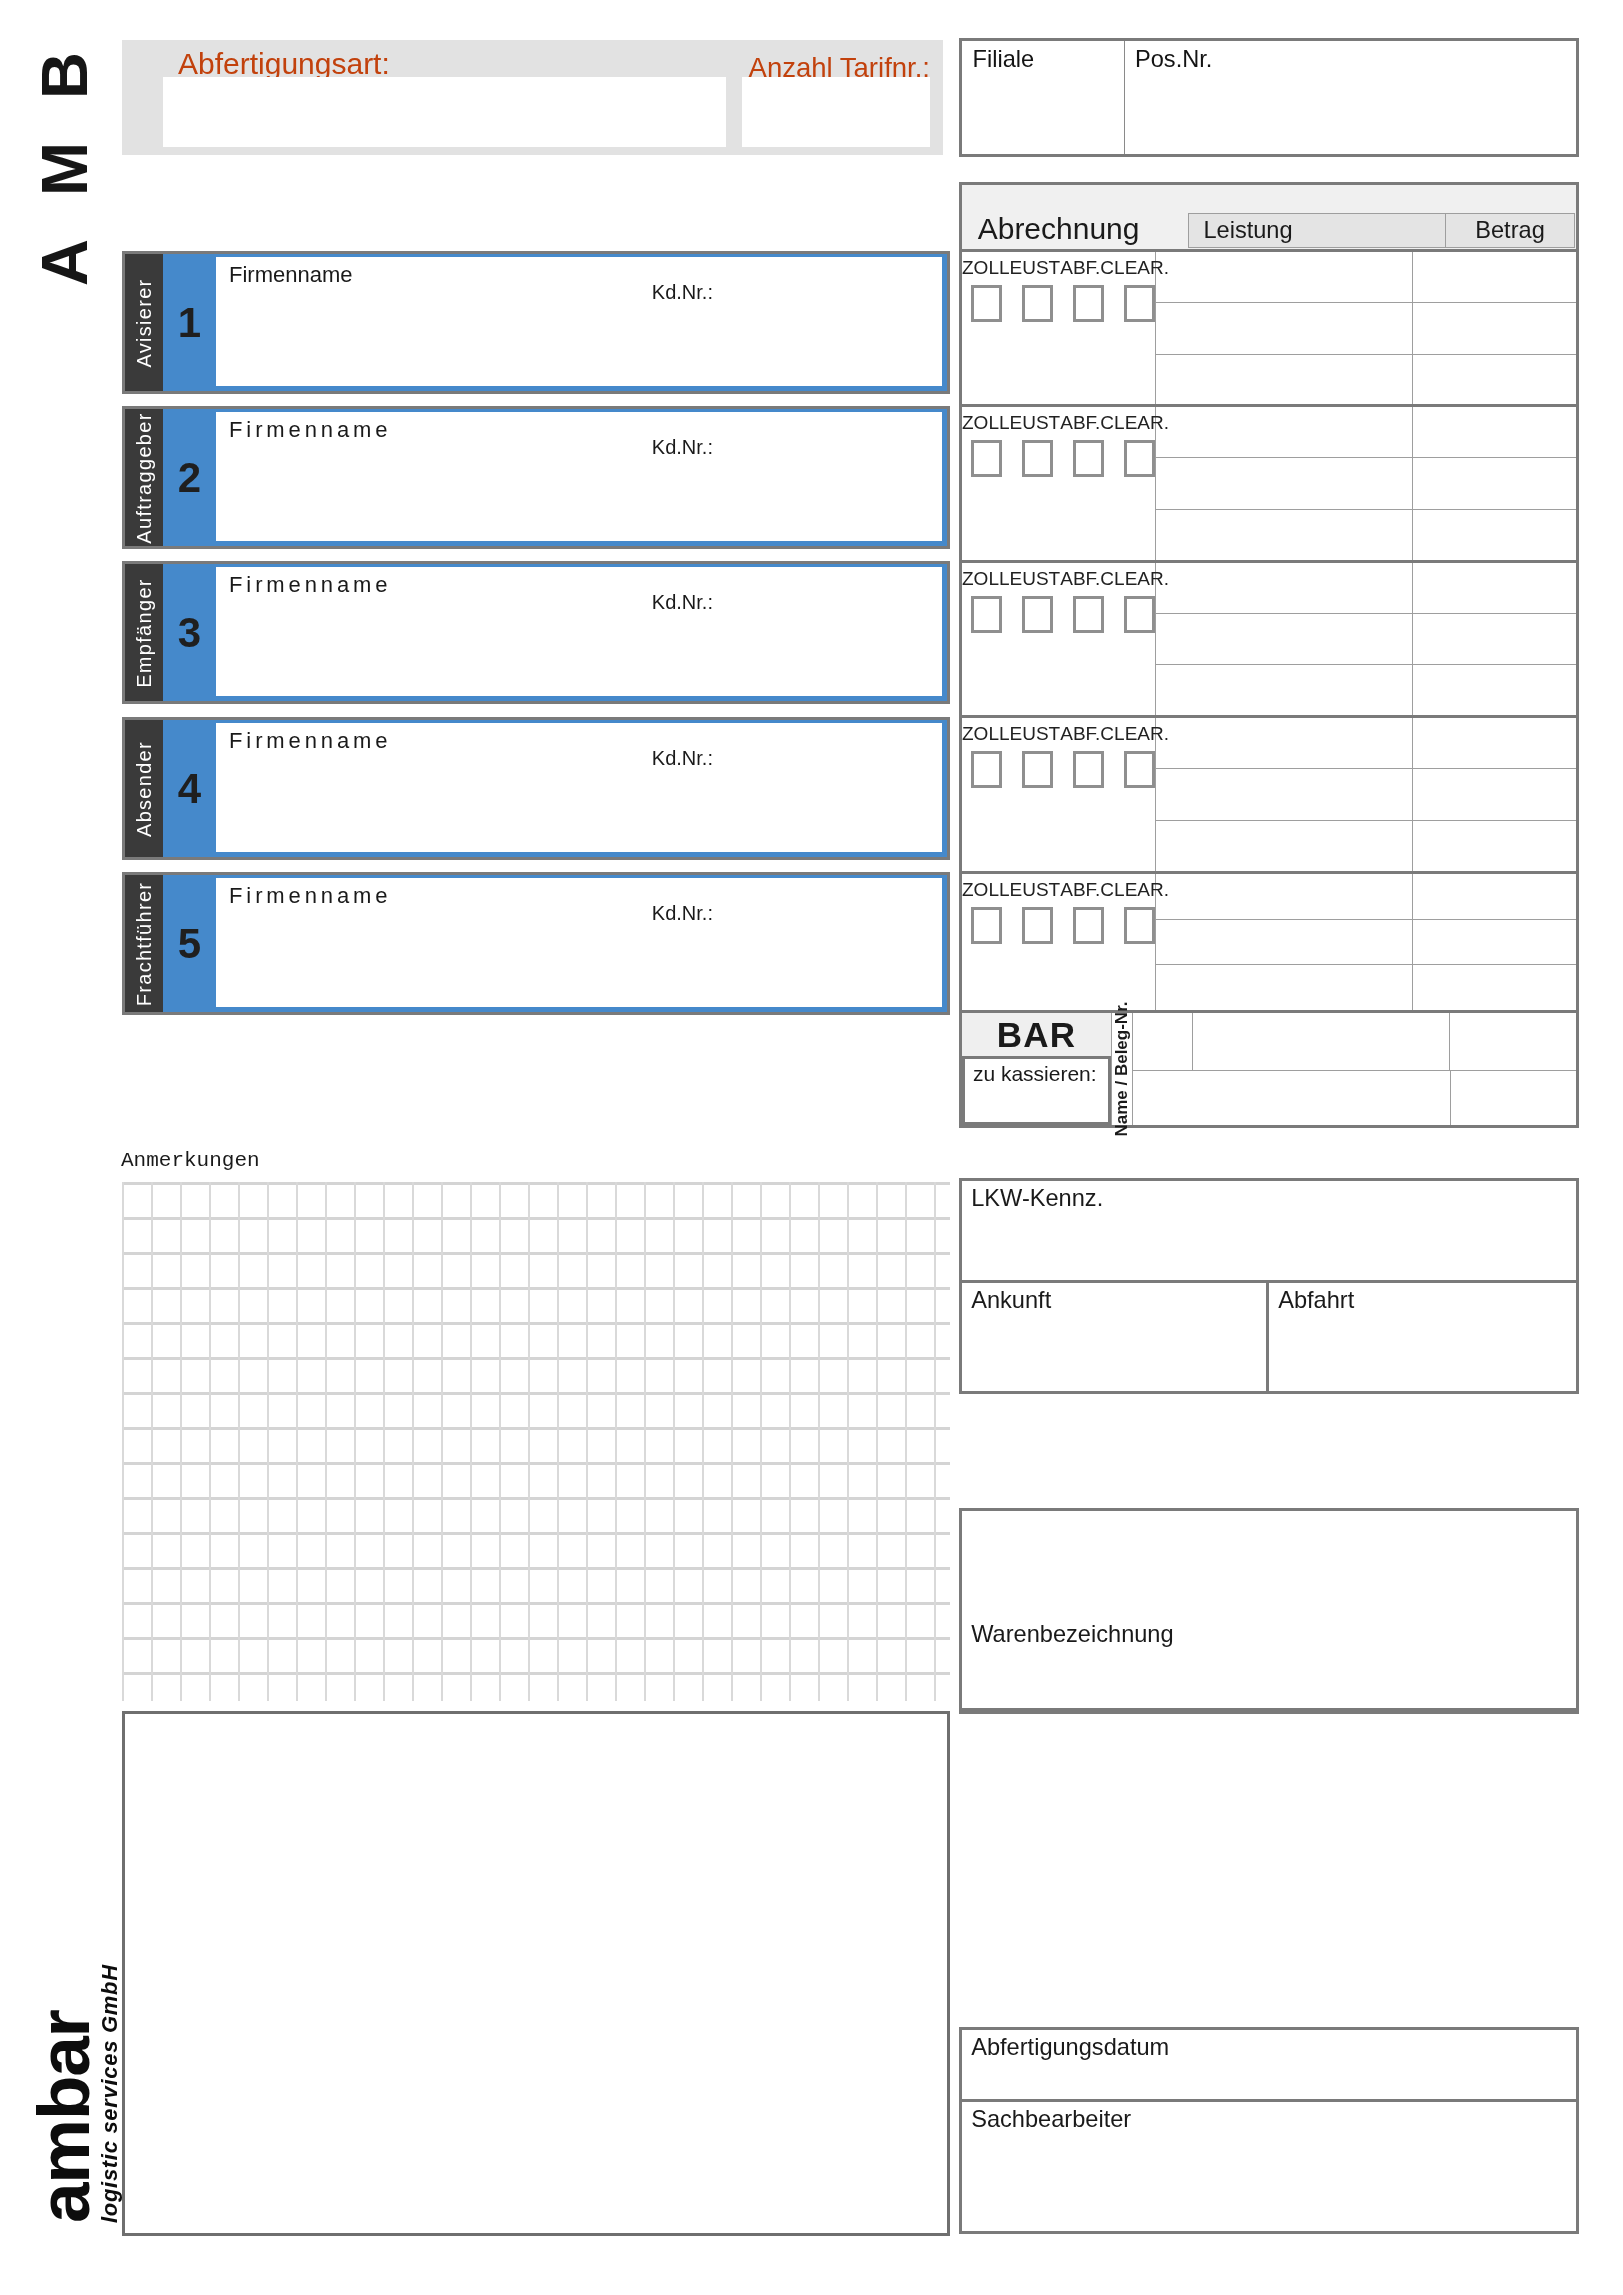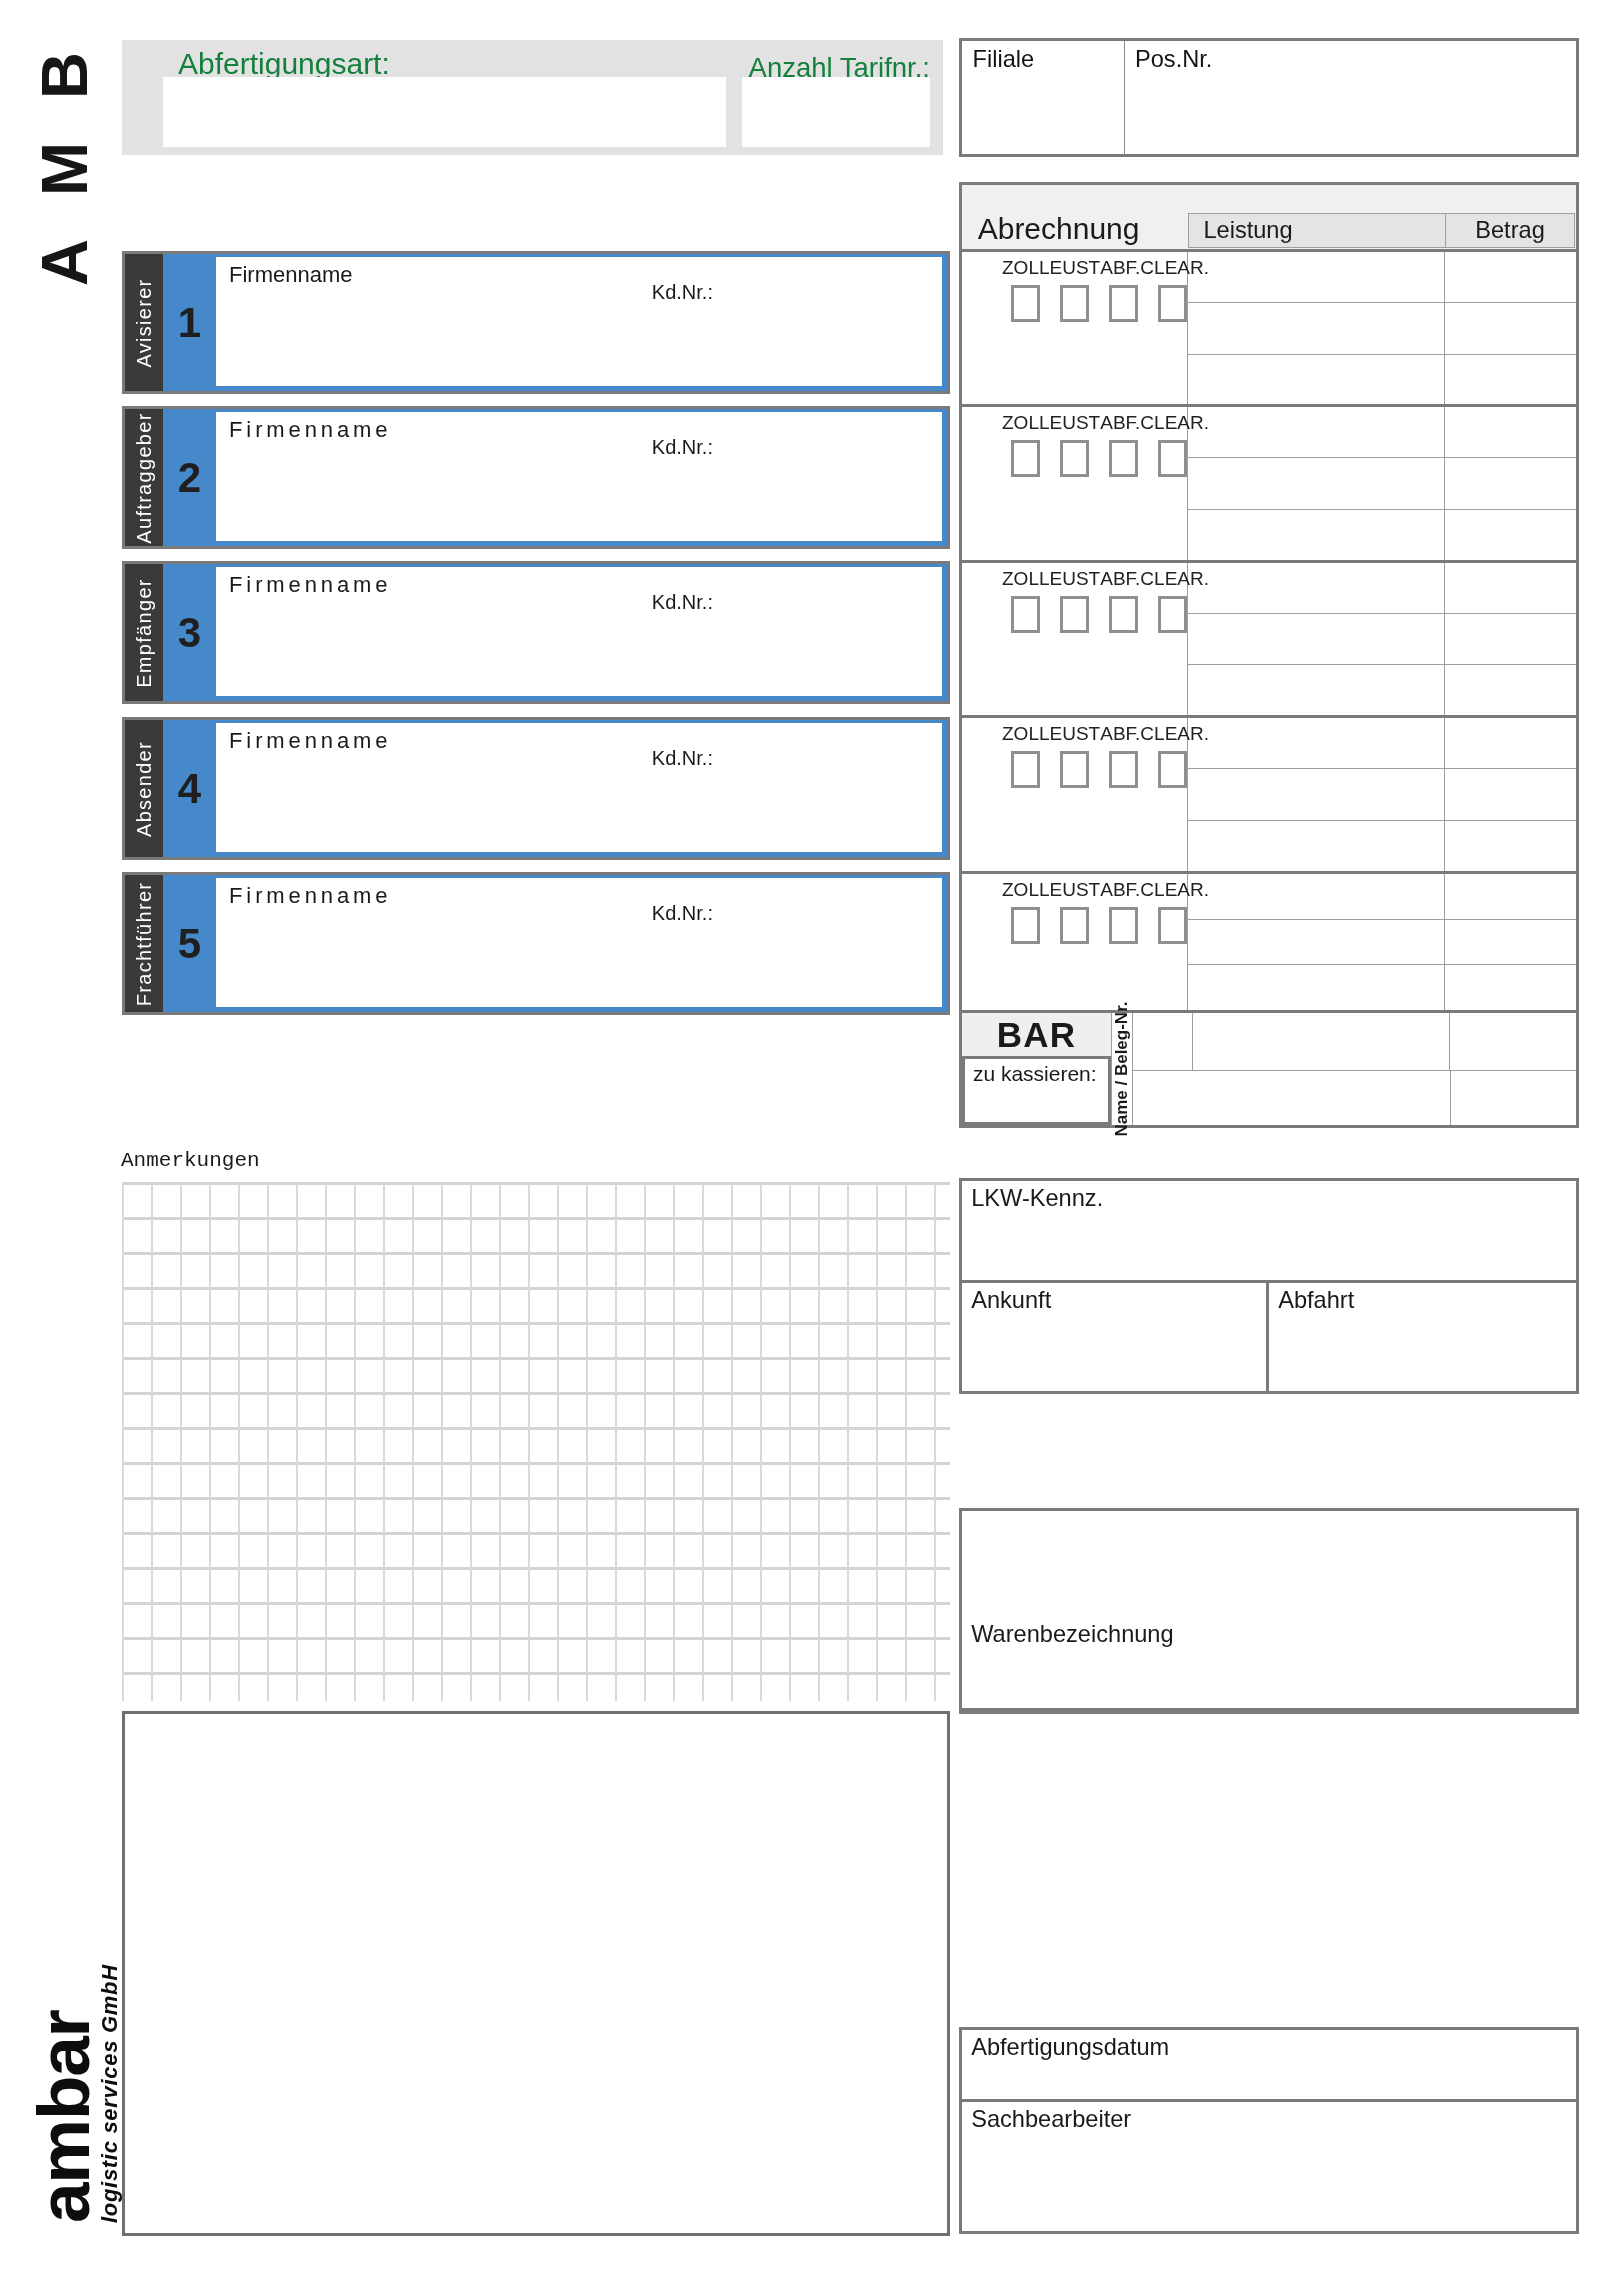--- a/index.html
+++ b/index.html
@@ -8,42 +8,42 @@
   #page { position:relative; width:1623px; height:2295px; background:#fff; overflow:hidden; }
   .abs { position:absolute; }
 
   
   #amb-logo { left:-79px; top:106px; width:288px; height:72px;
     transform:rotate(-90deg); font-size:65px; font-weight:800; letter-spacing:43px;
     line-height:72px; color:#161616; white-space:nowrap; }
 
   
   #header-panel { left:122px; top:40px; width:821px; height:115px; background:#e2e2e2; }
-  .hdr-label { position:absolute; font-size:30px; color:#15803d; }
+  .hdr-label { position:absolute; font-size:30px; color:#c2410c; }
   .hdr-input { position:absolute; background:#ffffff; }
 
   
   #filiale-box { left:959px; top:38px; width:620px; height:119px; background:#fff;
     border:3.9px solid #7a7a7a; }
   #filiale-divider { position:absolute; left:162px; top:0; bottom:0; width:1.3px; background:#8a8a8a; }
   .box-label { position:absolute; font-size:23.6px; color:#141414; }
 
   
   #abrechnung-header { left:959px; top:182px; width:620px; height:67px; background:#f0f0f0;
     border:3.9px solid #7a7a7a; border-bottom:none; }
   #abrechnung-title { position:absolute; left:15.7px; bottom:2.6px; font-size:30px; }
   #lb-band { left:1188px; top:213px; width:387px; height:35px; background:#e4e4e4;
     border:1.3px solid #9e9e9e; display:flex; z-index:3; }
   #leistung-header { width:257px; border-right:1.3px solid #9e9e9e; display:flex; align-items:center;
     padding-left:14.4px; font-size:23.6px; }
   #betrag-header { flex:1; display:flex; align-items:center; justify-content:center; font-size:23.6px; }
 
   .abr-section { position:absolute; left:959px; width:620px; border:3.9px solid #7a7a7a;
     border-bottom:none; display:flex; background:#fff; }
-  .chk-area { width:226px; border-right:1.3px solid #9e9e9e;padding-left:40px; }
+  .chk-area { width:194px; border-right:1.3px solid #9e9e9e; }
   .chk-labels { display:flex; margin-top:5.2px; }
   .chk-labels span { flex:1; text-align:center; font-size:19px; color:#222; }
   .chk-row { display:flex; margin:5.9px 0 0 8.5px; gap:20px; }
   .chk { width:37px; height:37px; border:3.9px solid #8f8f8f; background:#fff; }
   .rows-area { flex:1; display:flex; flex-direction:column; }
   .rows-area .r { flex:1; display:flex; border-bottom:1.3px solid #9e9e9e; }
   .rows-area .r:last-child { border-bottom:none; }
   .cl { width:257px; border-right:1.3px solid #9e9e9e; }
   .cb { flex:1; }
 

